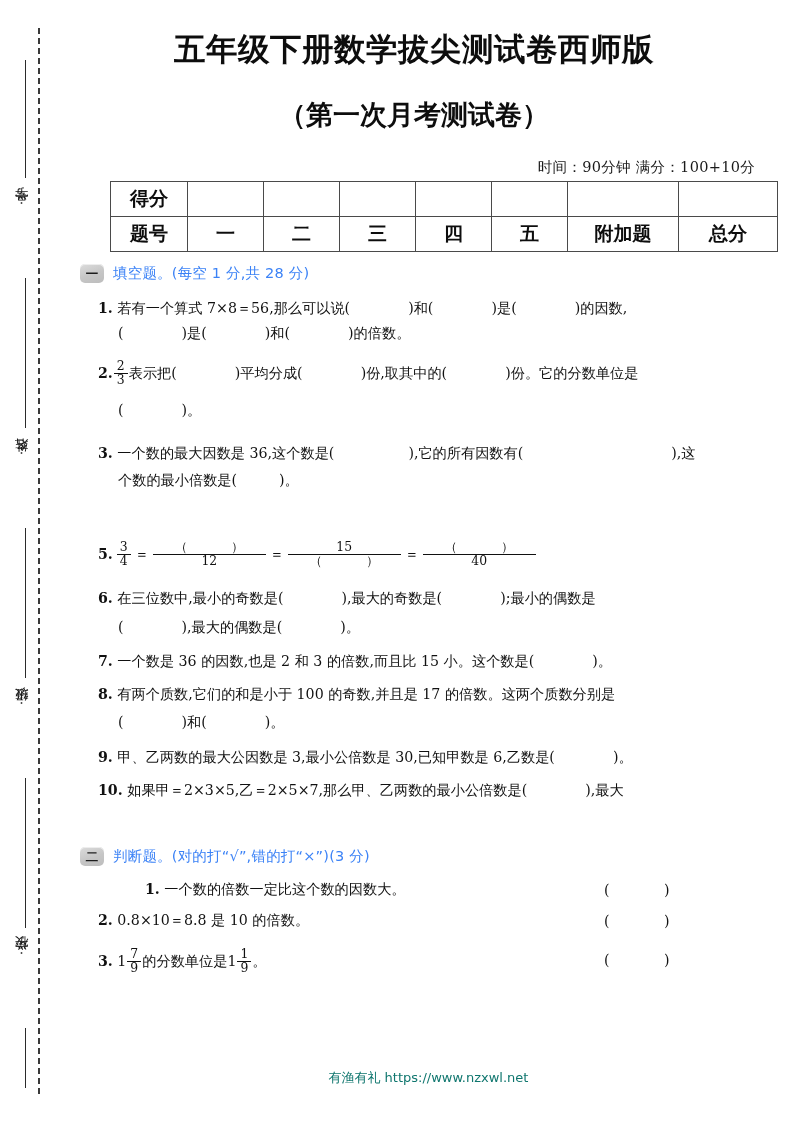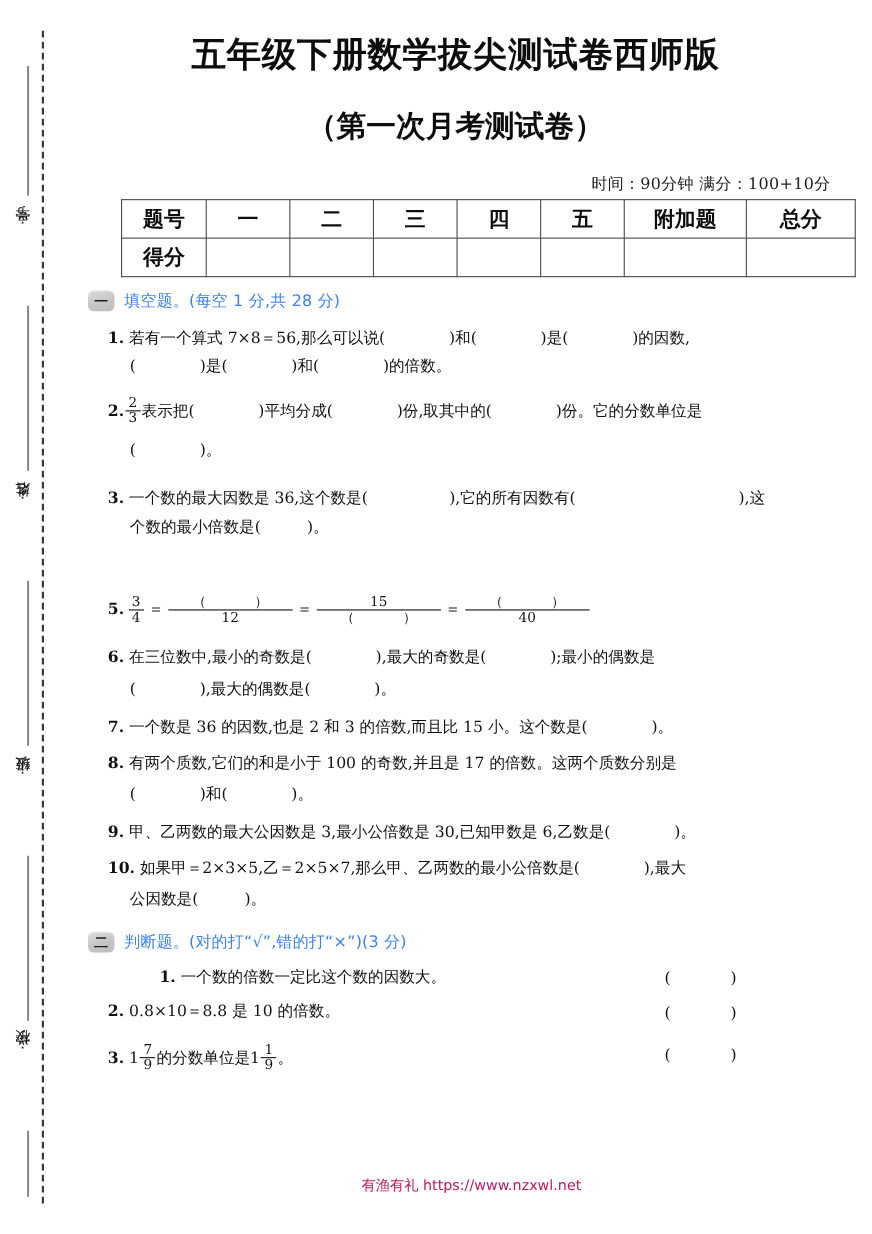--- a/index.html
+++ b/index.html
@@ -193,21 +193,21 @@
     color: #111111;
   }
 
   
   .watermark {
     position: absolute;
     left: 0; top: 1069px;
     width: 729px;
     text-align: center;
     font-size: 13px;
-    color: #be185d;
+    color: #0f766e;
     font-family: "DejaVu Sans", "Liberation Sans", sans-serif;
   }
   .watermark .wm-cn { margin-right: 4px; }
   .page-num {
     position: absolute;
     left: 0; top: 1091px;
     width: 729px;
     text-align: center;
     font-size: 18px;
     color: #8b5cf6;
@@ -234,39 +234,39 @@
 </div>
 
 <div id="page">
 
   <h1 class="title">五年级下册数学拔尖测试卷西师版</h1>
   <h2 class="subtitle">（第一次月考测试卷）</h2>
   <div class="exam-meta">时间：90分钟  满分：100+10分</div>
 
   <table class="score-table">
     <tbody>
+      <tr>
+        <td class="head-cell">得分</td>
+        <td class="num-cell"></td>
+        <td class="num-cell"></td>
+        <td class="num-cell"></td>
+        <td class="num-cell"></td>
+        <td class="num-cell"></td>
+        <td class="extra-cell"></td>
+        <td class="total-cell"></td>
+      </tr>
       <tr>
         <td class="head-cell">题号</td>
         <td class="num-cell">一</td>
         <td class="num-cell">二</td>
         <td class="num-cell">三</td>
         <td class="num-cell">四</td>
         <td class="num-cell">五</td>
         <td class="extra-cell">附加题</td>
         <td class="total-cell">总分</td>
-      </tr>
-      <tr>
-        <td class="head-cell">得分</td>
-        <td class="num-cell"></td>
-        <td class="num-cell"></td>
-        <td class="num-cell"></td>
-        <td class="num-cell"></td>
-        <td class="num-cell"></td>
-        <td class="extra-cell"></td>
-        <td class="total-cell"></td>
       </tr>
     </tbody>
   </table>
 
   <div class="section-head" style="top:264px;">
     <div class="sec-badge">
       <span>一</span>
     </div>
     <div class="sec-text">填空题。(每空 1 分,共 28 分)</div>
   </div>
@@ -343,23 +343,20 @@
 
   <div class="q" style="top:750px;">
     <span class="qnum">9.</span>
     <span>甲、乙两数的最大公因数是 3,最小公倍数是 30,已知甲数是 6,乙数是(</span><span class="blank-m"></span><span>)。</span>
   </div>
 
   <div class="q" style="top:783px;">
     <span class="qnum">10.</span>
     <span>如果甲＝2×3×5,乙＝2×5×7,那么甲、乙两数的最小公倍数是(</span><span class="blank-m"></span><span>),最大</span>
   </div>
-  <div class="q" style="top:811px;">
-    <span class="indent"></span><span>公因数是(</span><span class="blank-s"></span><span>)。</span>
-  </div>
 
   <div class="section-head" style="top:847px;">
     <div class="sec-badge">
       <span>二</span>
     </div>
     <div class="sec-text">判断题。(对的打“√”,错的打“×”)(3 分)</div>
   </div>
 
   <div class="q" style="top:882px;margin-left:47px;">
     <span class="qnum">1.</span>

